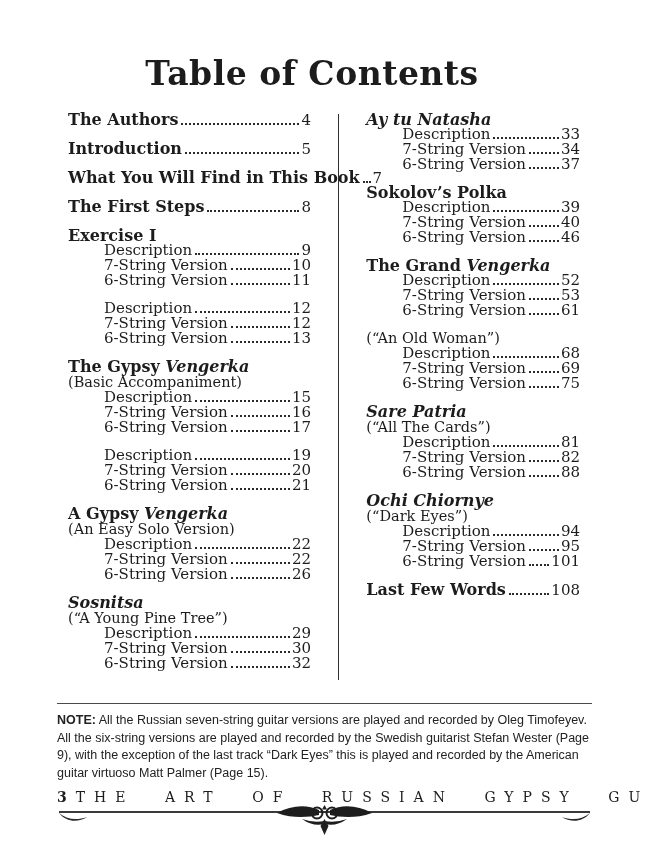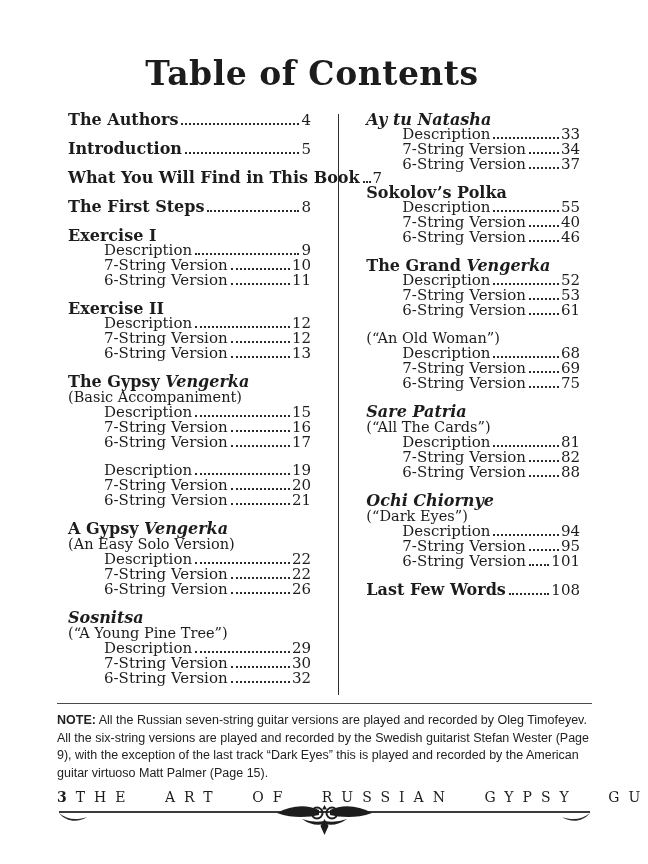--- a/index.html
+++ b/index.html
@@ -109,23 +109,20 @@
             <span class="leader"></span>
             <span class="pagenum">10</span>
           </div>
           <div class="row item-row">
             <span class="item-label">6-String Version </span>
             <span class="leader"></span>
             <span class="pagenum">11</span>
           </div>
         </div>
         <div class="toc-entry">
-          <div class="row head-row">
-            <span class="head"><span>Exercise II</span></span>
-          </div>
           <div class="row item-row">
             <span class="item-label">Description</span>
             <span class="leader"></span>
             <span class="pagenum">12</span>
           </div>
           <div class="row item-row">
             <span class="item-label">7-String Version </span>
             <span class="leader"></span>
             <span class="pagenum">12</span>
           </div>
@@ -238,21 +235,21 @@
             <span class="pagenum">37</span>
           </div>
         </div>
         <div class="toc-entry">
           <div class="row head-row">
             <span class="head"><span>Sokolov’s Polka</span></span>
           </div>
           <div class="row item-row">
             <span class="item-label">Description</span>
             <span class="leader"></span>
-            <span class="pagenum">55</span>
+            <span class="pagenum">39</span>
           </div>
           <div class="row item-row">
             <span class="item-label">7-String Version </span>
             <span class="leader"></span>
             <span class="pagenum">40</span>
           </div>
           <div class="row item-row">
             <span class="item-label">6-String Version </span>
             <span class="leader"></span>
             <span class="pagenum">46</span>

